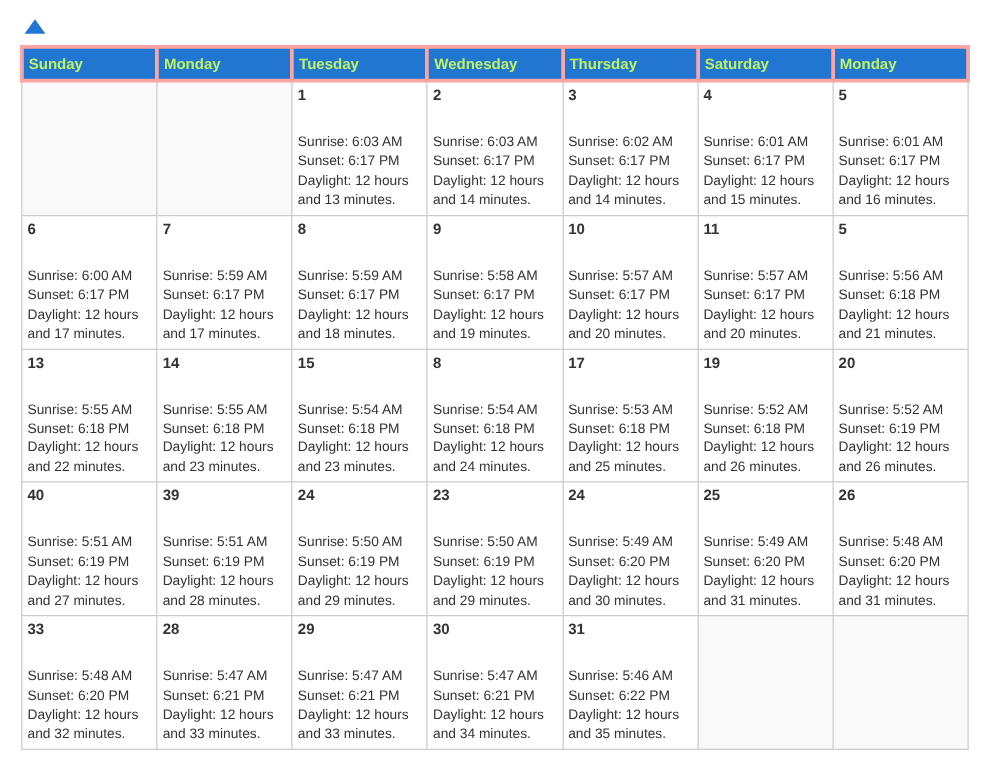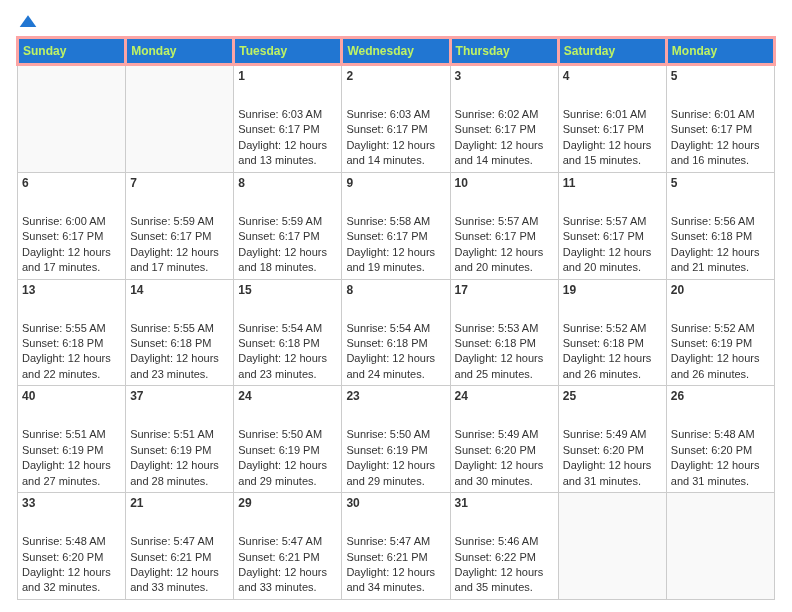--- a/index.html
+++ b/index.html
@@ -216,21 +216,21 @@
             <span class="day-number">20</span>
             <div class="day-info">Sunrise: 5:52 AM<br>Sunset: 6:19 PM<br>Daylight: 12 hours and 26 minutes.</div>
           </td>
         </tr>
         <tr>
           <td>
             <span class="day-number">40</span>
             <div class="day-info">Sunrise: 5:51 AM<br>Sunset: 6:19 PM<br>Daylight: 12 hours and 27 minutes.</div>
           </td>
           <td>
-            <span class="day-number">37</span>
+            <span class="day-number">39</span>
             <div class="day-info">Sunrise: 5:51 AM<br>Sunset: 6:19 PM<br>Daylight: 12 hours and 28 minutes.</div>
           </td>
           <td>
             <span class="day-number">24</span>
             <div class="day-info">Sunrise: 5:50 AM<br>Sunset: 6:19 PM<br>Daylight: 12 hours and 29 minutes.</div>
           </td>
           <td>
             <span class="day-number">23</span>
             <div class="day-info">Sunrise: 5:50 AM<br>Sunset: 6:19 PM<br>Daylight: 12 hours and 29 minutes.</div>
           </td>
@@ -246,21 +246,21 @@
             <span class="day-number">26</span>
             <div class="day-info">Sunrise: 5:48 AM<br>Sunset: 6:20 PM<br>Daylight: 12 hours and 31 minutes.</div>
           </td>
         </tr>
         <tr>
           <td>
             <span class="day-number">33</span>
             <div class="day-info">Sunrise: 5:48 AM<br>Sunset: 6:20 PM<br>Daylight: 12 hours and 32 minutes.</div>
           </td>
           <td>
-            <span class="day-number">21</span>
+            <span class="day-number">28</span>
             <div class="day-info">Sunrise: 5:47 AM<br>Sunset: 6:21 PM<br>Daylight: 12 hours and 33 minutes.</div>
           </td>
           <td>
             <span class="day-number">29</span>
             <div class="day-info">Sunrise: 5:47 AM<br>Sunset: 6:21 PM<br>Daylight: 12 hours and 33 minutes.</div>
           </td>
           <td>
             <span class="day-number">30</span>
             <div class="day-info">Sunrise: 5:47 AM<br>Sunset: 6:21 PM<br>Daylight: 12 hours and 34 minutes.</div>
           </td>

